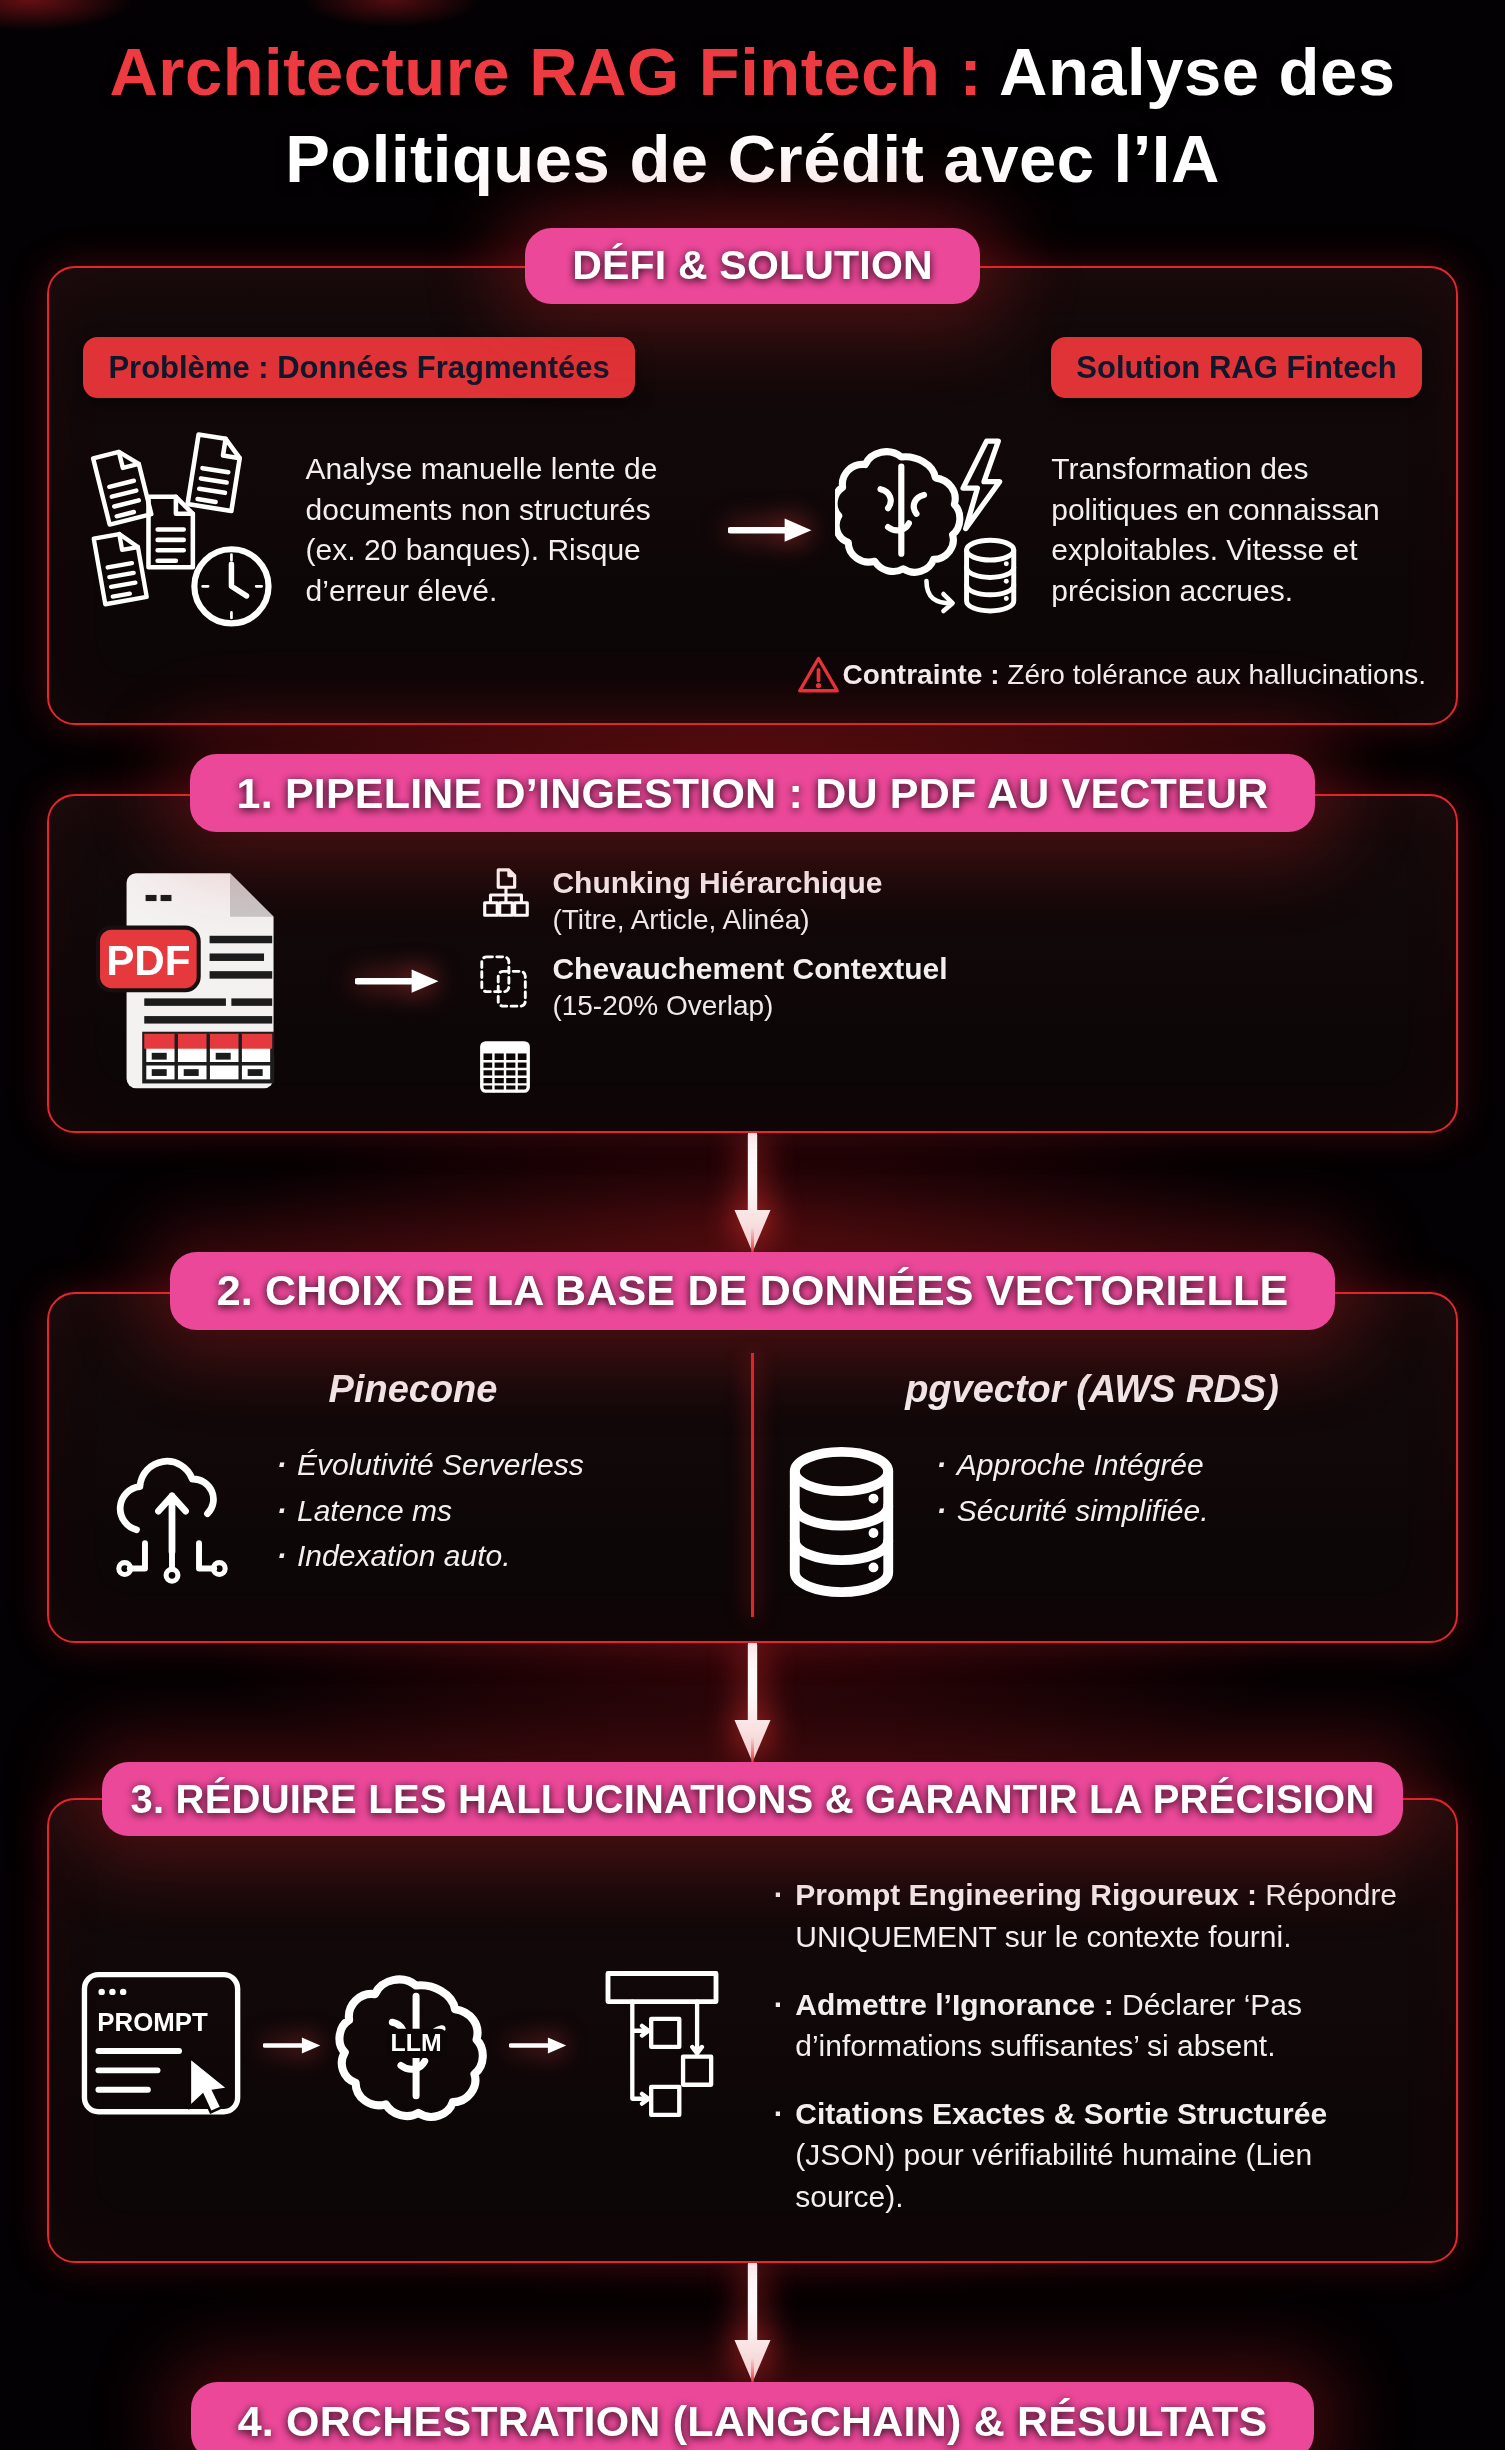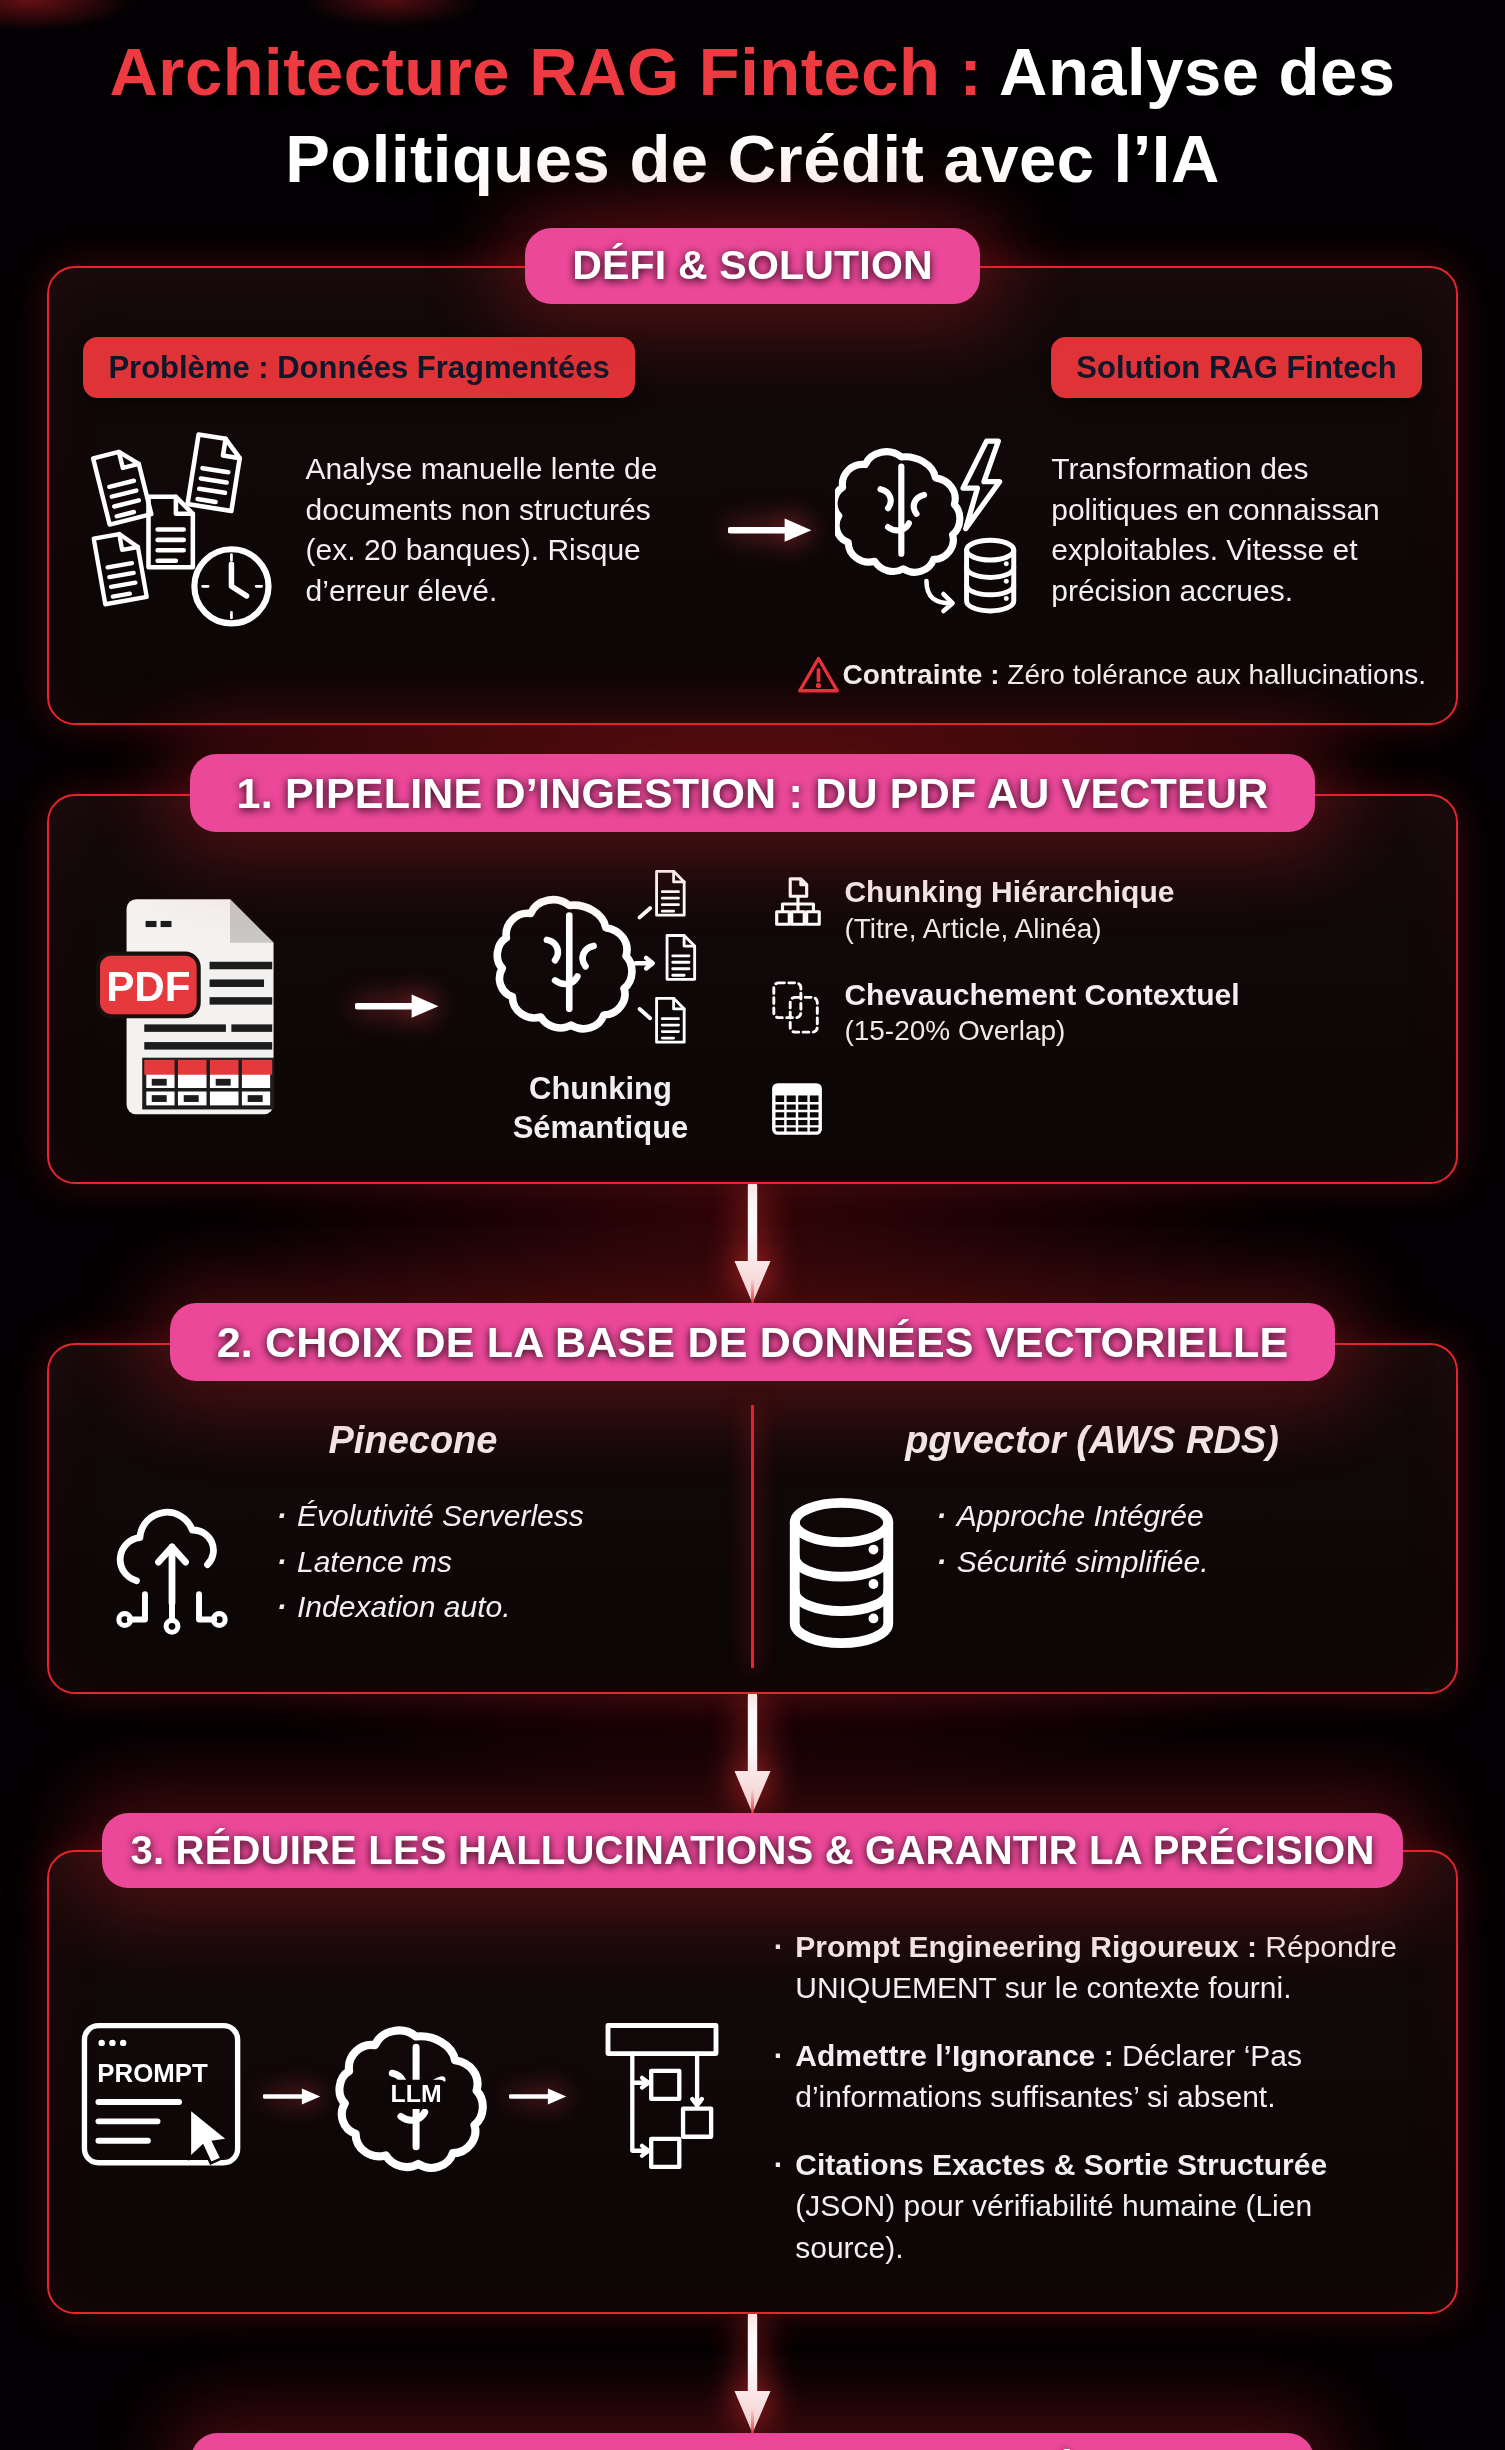--- a/index.html
+++ b/index.html
@@ -63,21 +63,21 @@
   .constraint .warn { width: 45px; flex:0 0 auto; }
   .constraint b { font-weight: 800; }
 
   
   .pipe-box { padding: 69px 34px 34px; }
   .pipe-row { display:flex; align-items:center; gap: 27px; }
   .icon-pdf { width: 245px; flex:0 0 auto; }
   .chunk-node { display:flex; flex-direction:column; align-items:center; width: 265px; flex:0 0 auto; }
   .icon-brainchunk { width: 216px; }
   .node-label { font-size: 31px; font-weight: 700; text-align:center; line-height:1.28; margin-top: 6.9px; }
-  .features { display:flex; flex-direction:column; gap: 33px; margin-left: 7.8px; }
+  .features { display:flex; flex-direction:column; gap: 16px; margin-left: 7.8px; }
   .feature { display:flex; gap: 18.6px; align-items:flex-start; }
   .ficon { width: 58px; flex: 0 0 auto; }
   .ftitle { font-size: 30px; font-weight: 700; }
   .fsub { font-size: 28px; color:#efeaea; margin-top: 3.9px; font-weight: 400; }
 
   
   .vgap { position:relative; display:flex; justify-content:center; align-items:center; height: 119px; }
   .vgap svg { width: 47px; filter: drop-shadow(0 0 17.6px rgba(255,55,55,.95)); }
   .vgap::after {
     content:''; position:absolute; left:calc(50% - 2px); bottom:-2.9px; width:3.9px; height:27.4px;
@@ -220,39 +220,20 @@
           <rect x="101" y="276" width="22" height="10" fill="#1c1c1c"></rect>
             <rect x="195" y="276" width="22" height="10" fill="#1c1c1c"></rect>
           <rect x="101" y="300" width="22" height="10" fill="#1c1c1c"></rect>
             <rect x="148" y="300" width="22" height="10" fill="#1c1c1c"></rect>
             <rect x="242" y="300" width="22" height="10" fill="#1c1c1c"></rect>
         </g>
       </svg>
       <svg class="harrow" viewBox="0 0 170 60">
           <use href="#sym-harrow"></use>
         </svg>
-      <div class="chunk-node">
-        <svg class="icon-brainchunk" viewBox="0 0 330 300">
-          <g transform="translate(8 40) scale(1.55)">
-              <use href="#sym-brain"></use>
-            </g>
-          <g transform="translate(240 6) scale(.62)">
-              <use href="#sym-file"></use>
-            </g>
-          <g transform="translate(256 104) scale(.62)">
-              <use href="#sym-file"></use>
-            </g>
-          <g transform="translate(240 200) scale(.62)">
-              <use href="#sym-file"></use>
-            </g>
-          <path class="stroke" stroke-width="7" d="M218 150 h24 m-8 -8 l10 8 -10 8"></path>
-          <path class="stroke" stroke-width="6" d="M224 80 l16 -14 M224 220 l16 14"></path>
-        </svg>
-        <div class="node-label">Chunking Sémantique</div>
-      </div>
       <div class="features">
         <div class="feature">
           <svg class="ficon" viewBox="0 0 120 120">
             <path class="stroke" stroke-width="6.5" d="M46 8 h22 l12 12 v24 h-34 z M68 8 v12 h12"></path>
             <path class="stroke" stroke-width="6.5" d="M62 44 v16 M30 60 h64 M30 60 v14 M62 60 v14 M94 60 v14"></path>
             <rect x="18" y="76" width="26" height="26" class="stroke" stroke-width="6.5"></rect>
             <rect x="49" y="76" width="26" height="26" class="stroke" stroke-width="6.5"></rect>
             <rect x="80" y="76" width="26" height="26" class="stroke" stroke-width="6.5"></rect>
           </svg>
           <div>

